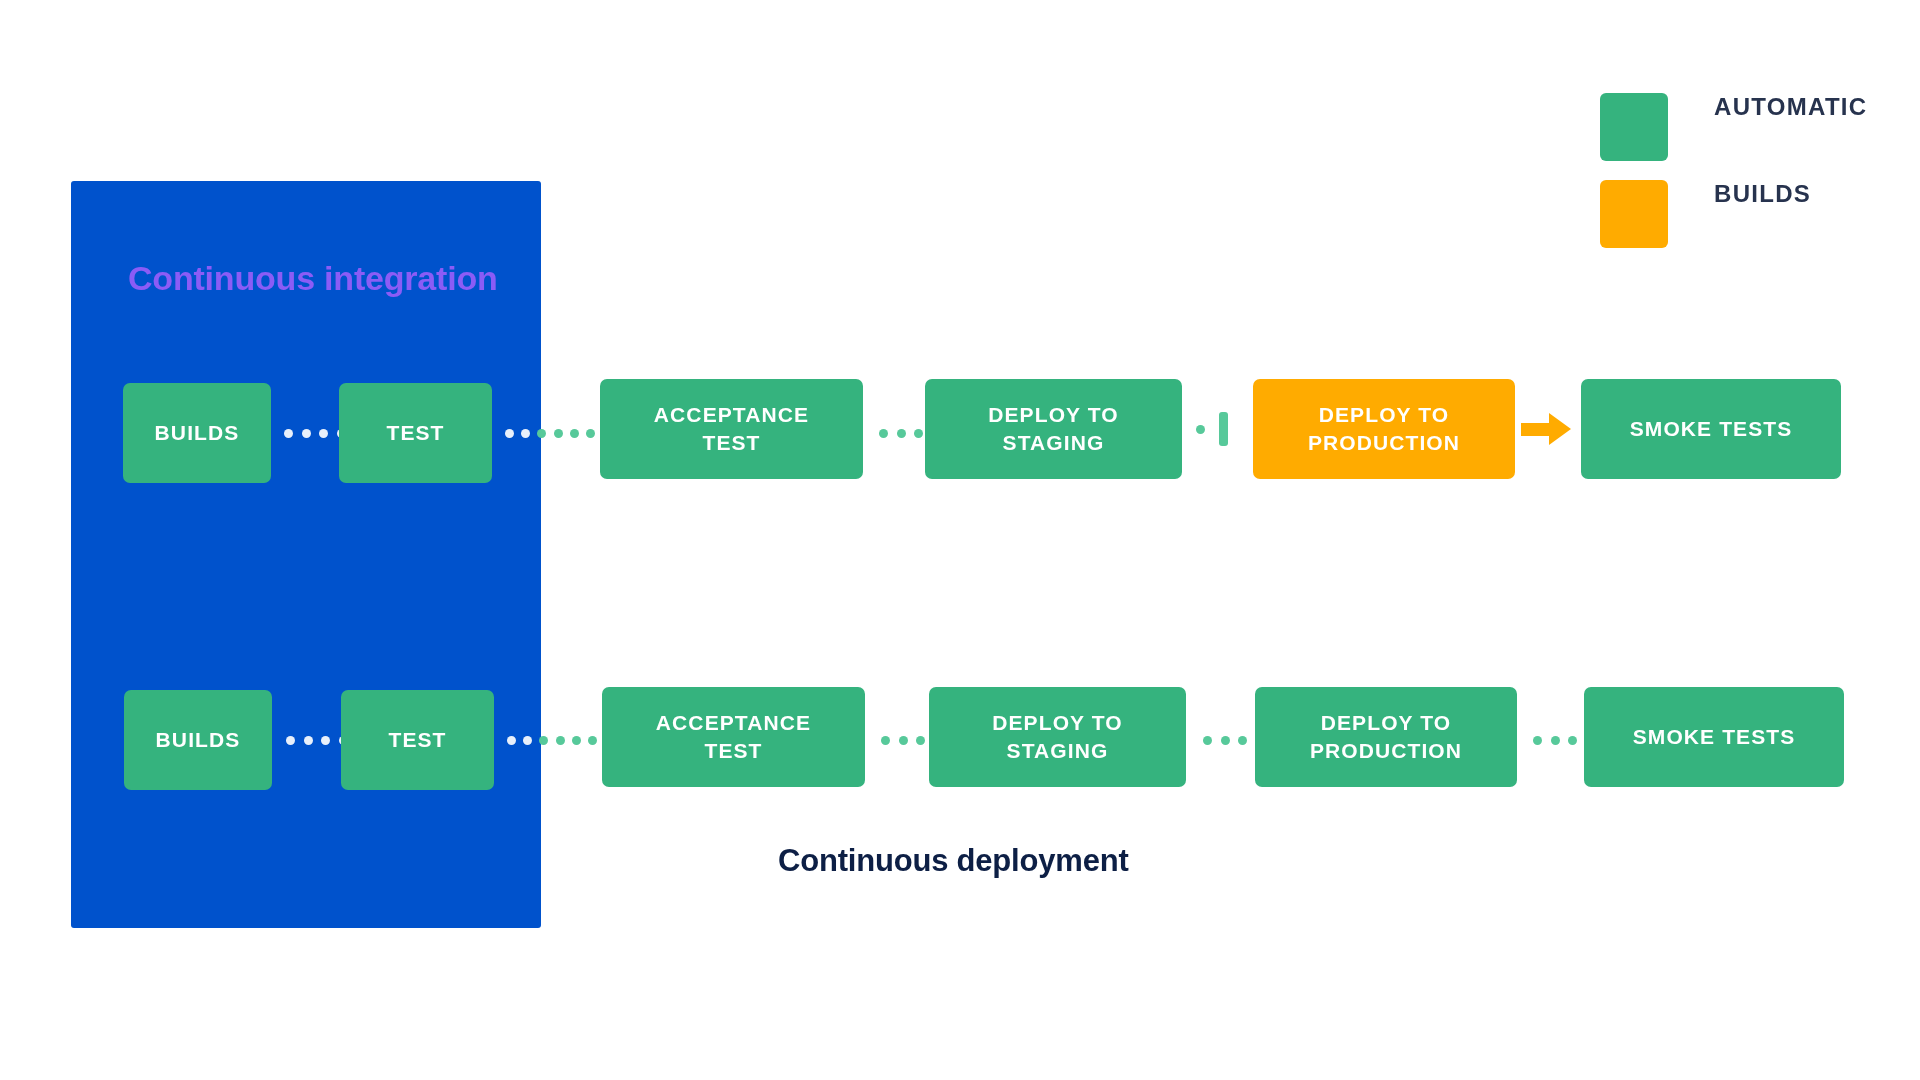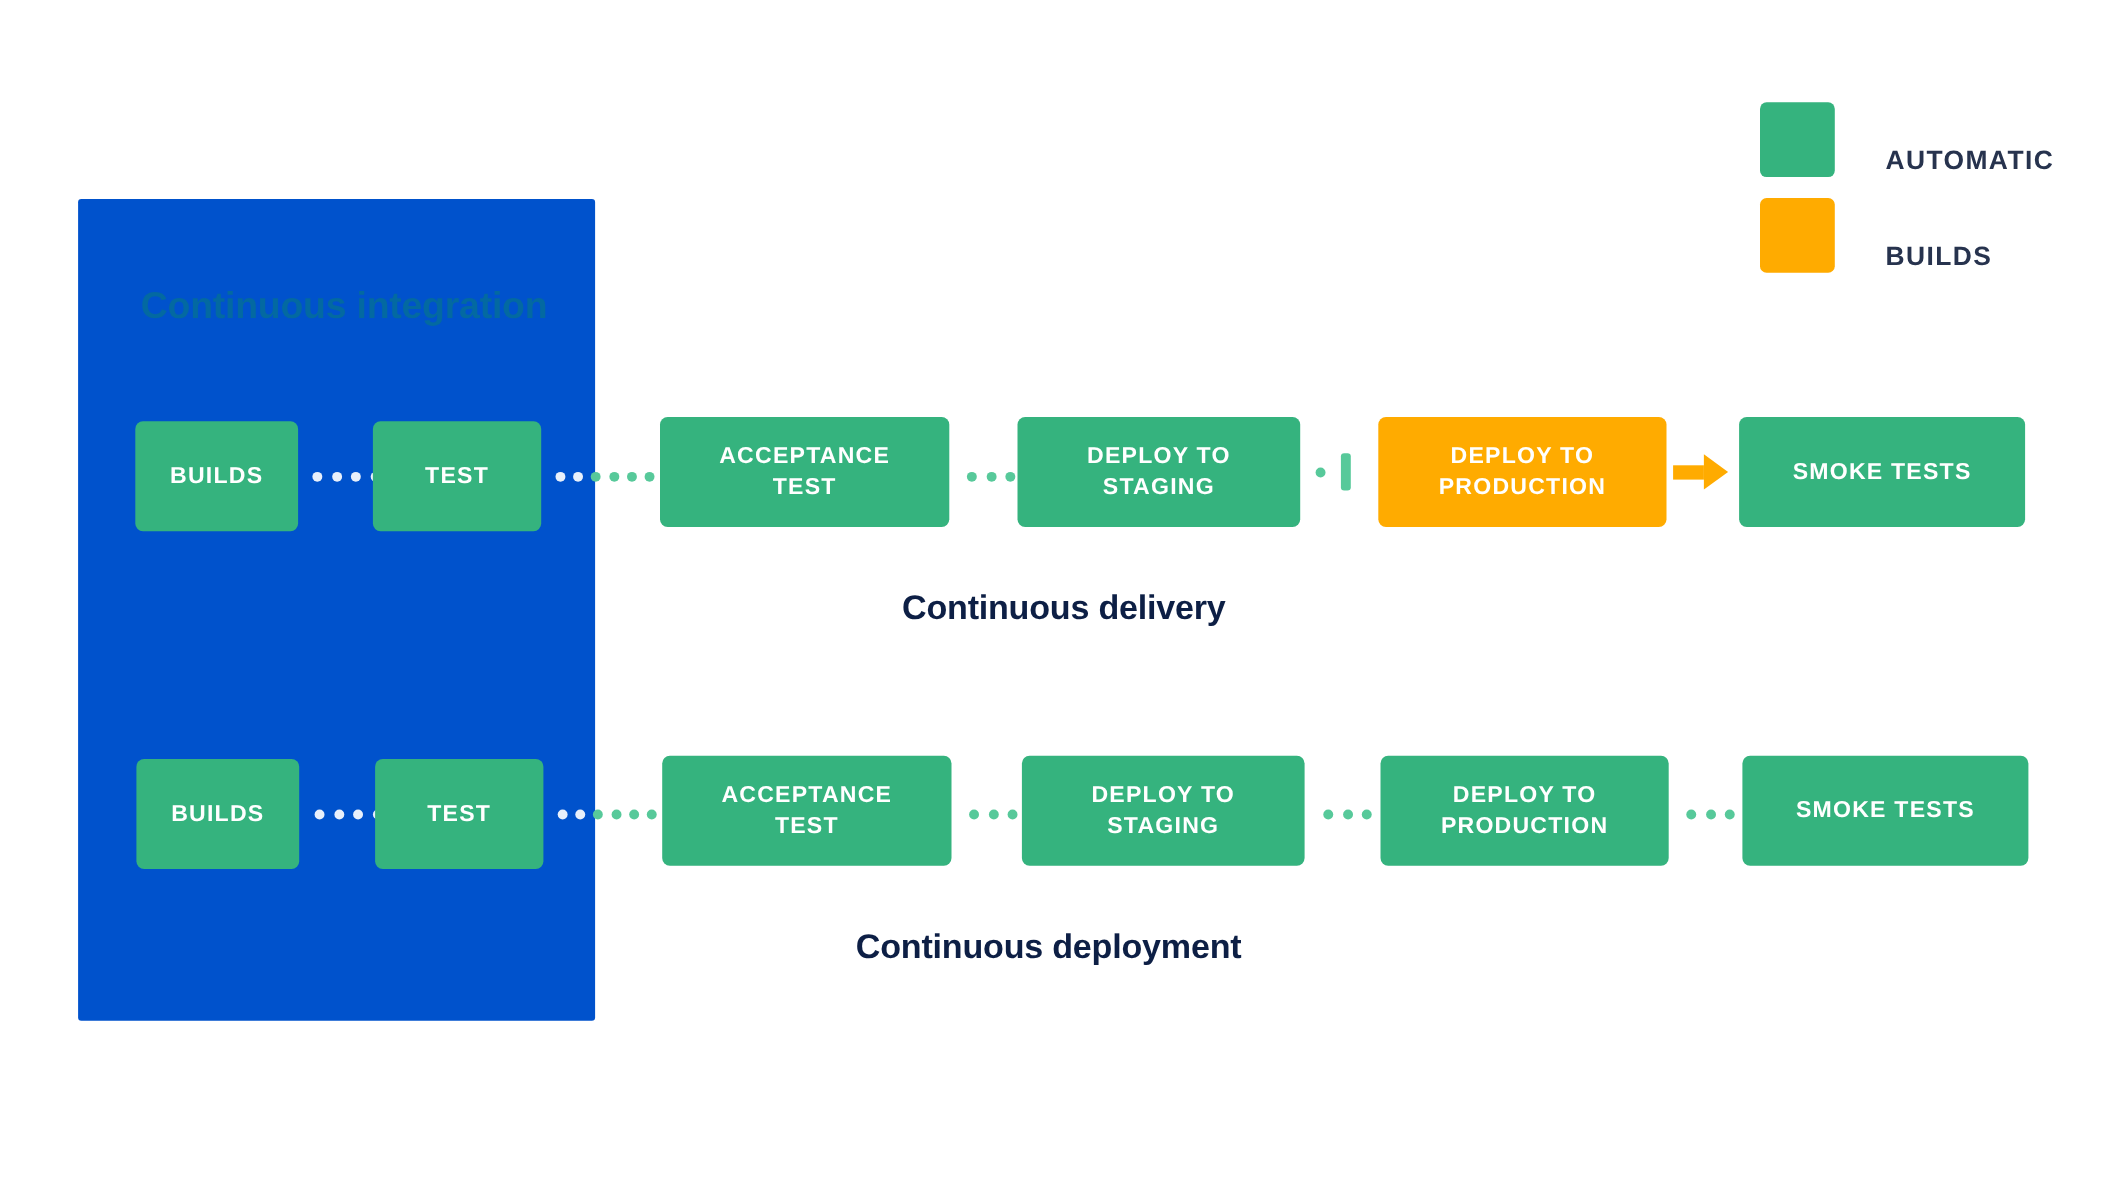--- a/index.html
+++ b/index.html
@@ -28,21 +28,21 @@
     height: 747px;
     background: #0052cc;
     border-radius: 3px;
   }
   .ci-title {
     position: absolute;
     left: 128px;
     top: 259px;
     font-size: 34px;
     font-weight: 600;
-    color: #0369a1;
+    color: #8b5cf6;
     letter-spacing: -0.2px;
     white-space: nowrap;
   }
 
   
   .stage {
     position: absolute;
     display: flex;
     align-items: center;
     justify-content: center;
@@ -122,21 +122,21 @@
     font-weight: 600;
     color: #0d1f45;
     letter-spacing: -0.2px;
     white-space: nowrap;
   }
 
   
   .legend-item {
     position: absolute;
     display: flex;
-    align-items: flex-end;
+    align-items: flex-start;
   }
   .legend-swatch {
     width: 68px;
     height: 68px;
     border-radius: 6px;
   }
   .legend-swatch.green { background: #35b37e; }
   .legend-swatch.orange { background: #ffab00; }
   .legend-label {
     margin-left: 46px;
@@ -214,21 +214,20 @@
 
   <div class="arrow" style="left:1521px; top:413px;">
     <span class="shaft"></span>
     <span class="head"></span>
   </div>
 
   <div class="stage green" style="left:1581px; top:379px; width:260px; height:100px;">
     <span>SMOKE TESTS</span>
   </div>
 
-  <div class="caption" style="left:820px; top:535px;">Continuous delivery</div>
 
   <div class="stage green" style="left:124px; top:690px; width:148px; height:100px;">
     <span>BUILDS</span>
   </div>
 
   <div class="dots on-blue" style="left:286px; top:735px; width:62px;">
     <i></i>
       <i></i>
       <i></i>
       <i></i>

